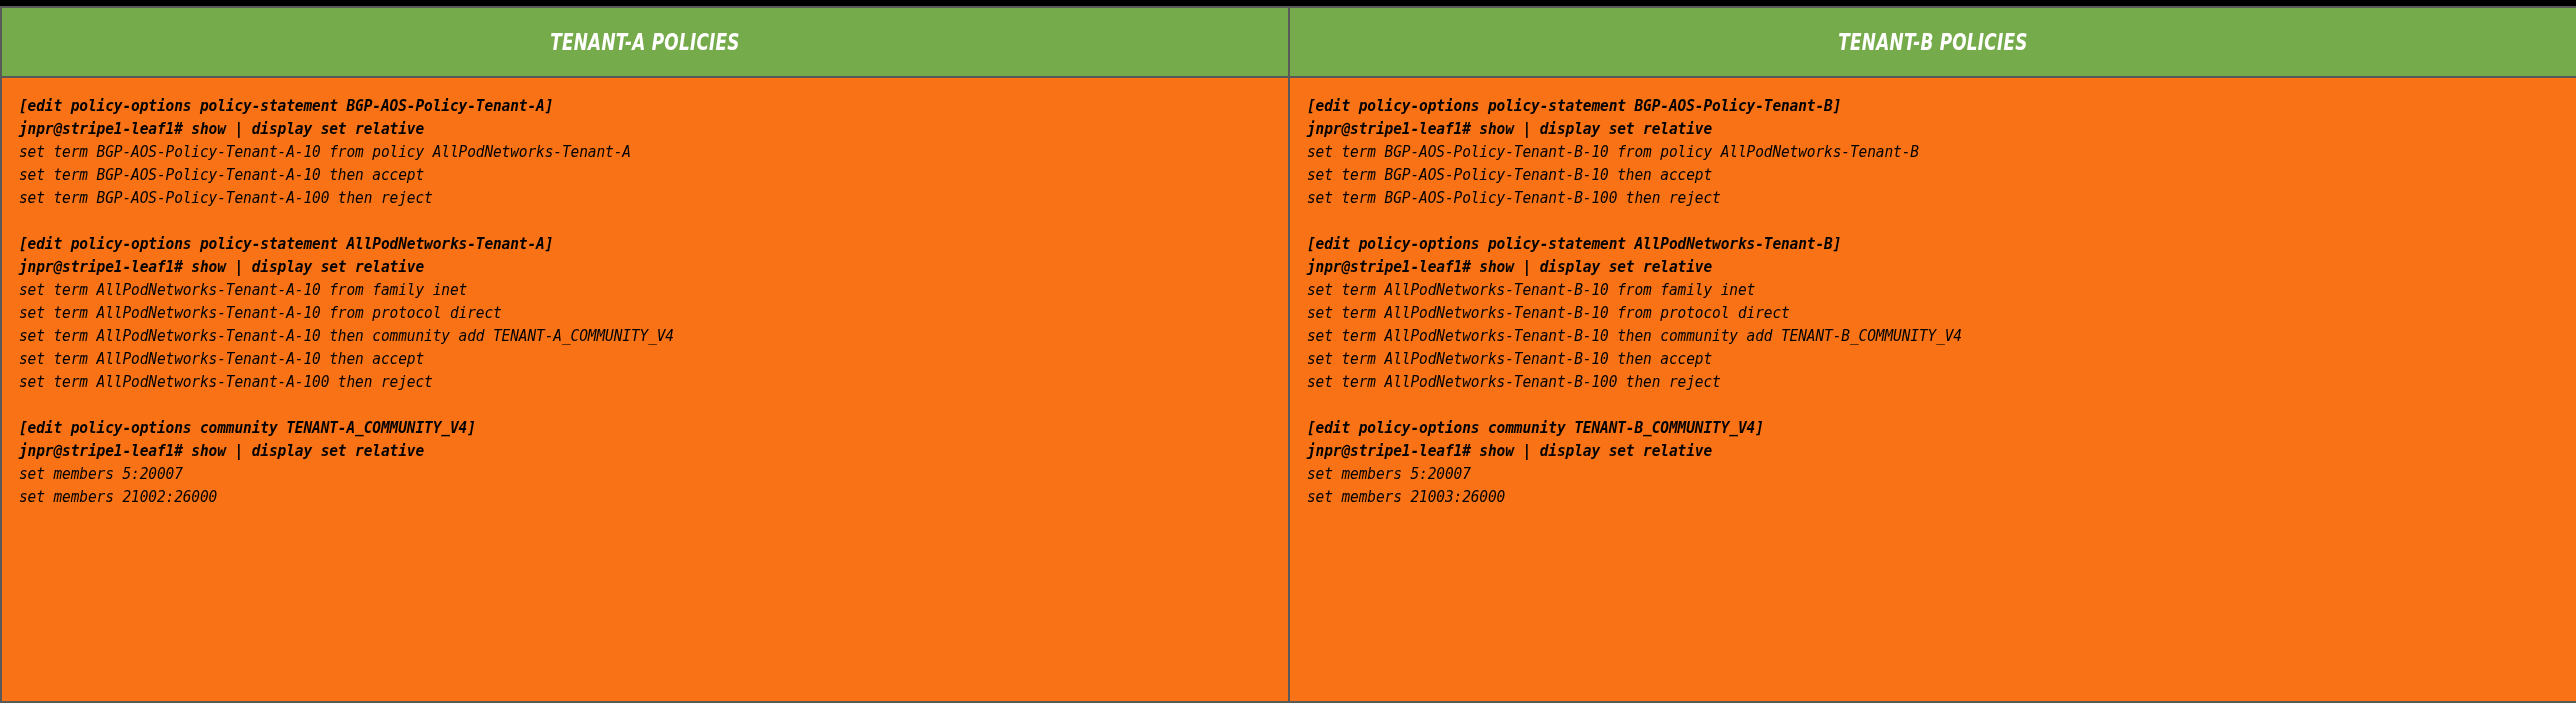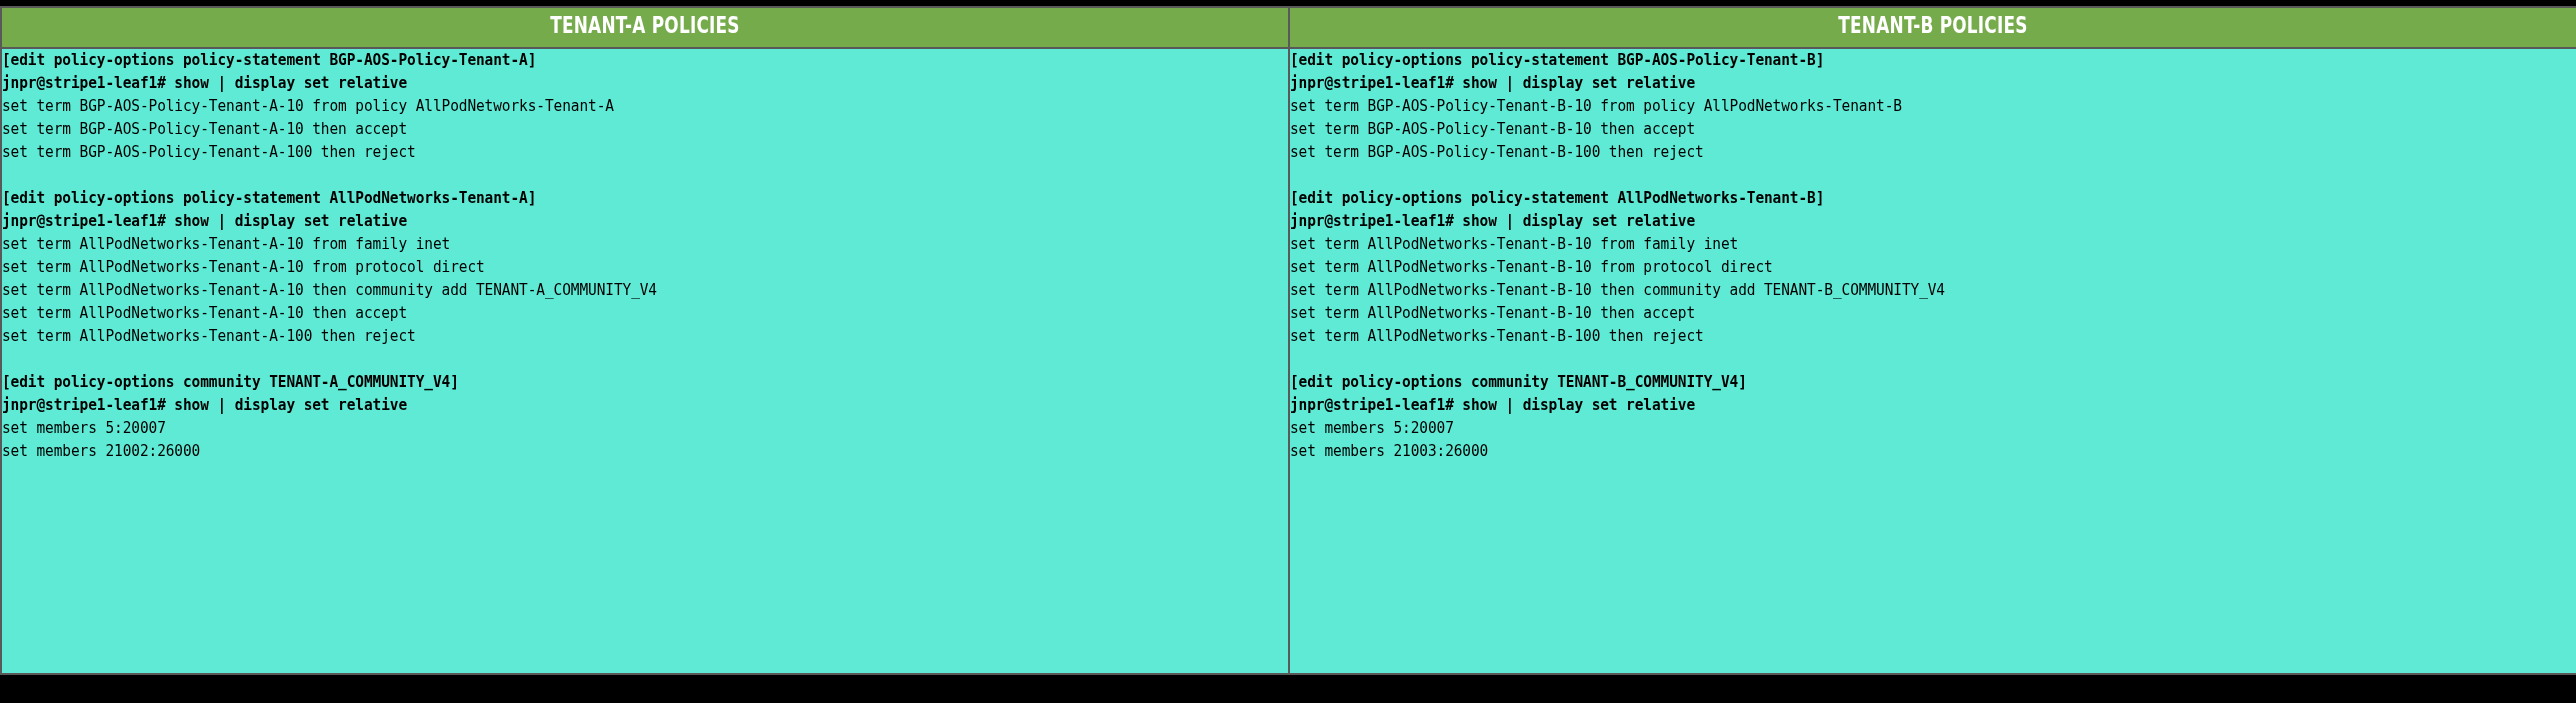--- a/index.html
+++ b/index.html
@@ -32,23 +32,24 @@
     border-collapse: collapse;
     table-layout: fixed;
   }
 
   .policy-table col.c1 { width: 1288px; }
   .policy-table col.c2 { width: 1288px; }
 
   .policy-table th,
   .policy-table td {
     border: 2.7px solid #595959;
-    padding: 0;
+    padding: 17px;
     vertical-align: top;
     box-sizing: border-box;
+    font-style: italic;
   }
 
   .header-cell {
     background: #76AB4B;
     height: 41px;
     text-align: center;
     vertical-align: middle;
   }
 
   .header-title {
@@ -58,21 +59,21 @@
     font-weight: 700;
     font-size: 23.5px;
     letter-spacing: 0.3px;
     line-height: 34px;
     transform: scaleX(0.72);
     transform-origin: center center;
     white-space: nowrap;
   }
 
   .body-cell {
-    background: #5eead4;
+    background: #f97316;
     padding: 4.3px 0 3.2px 7.5px;
     height: 625px;
   }
 
   .code-block {
     margin: 0;
     padding: 0;
     list-style: none;
   }
 

